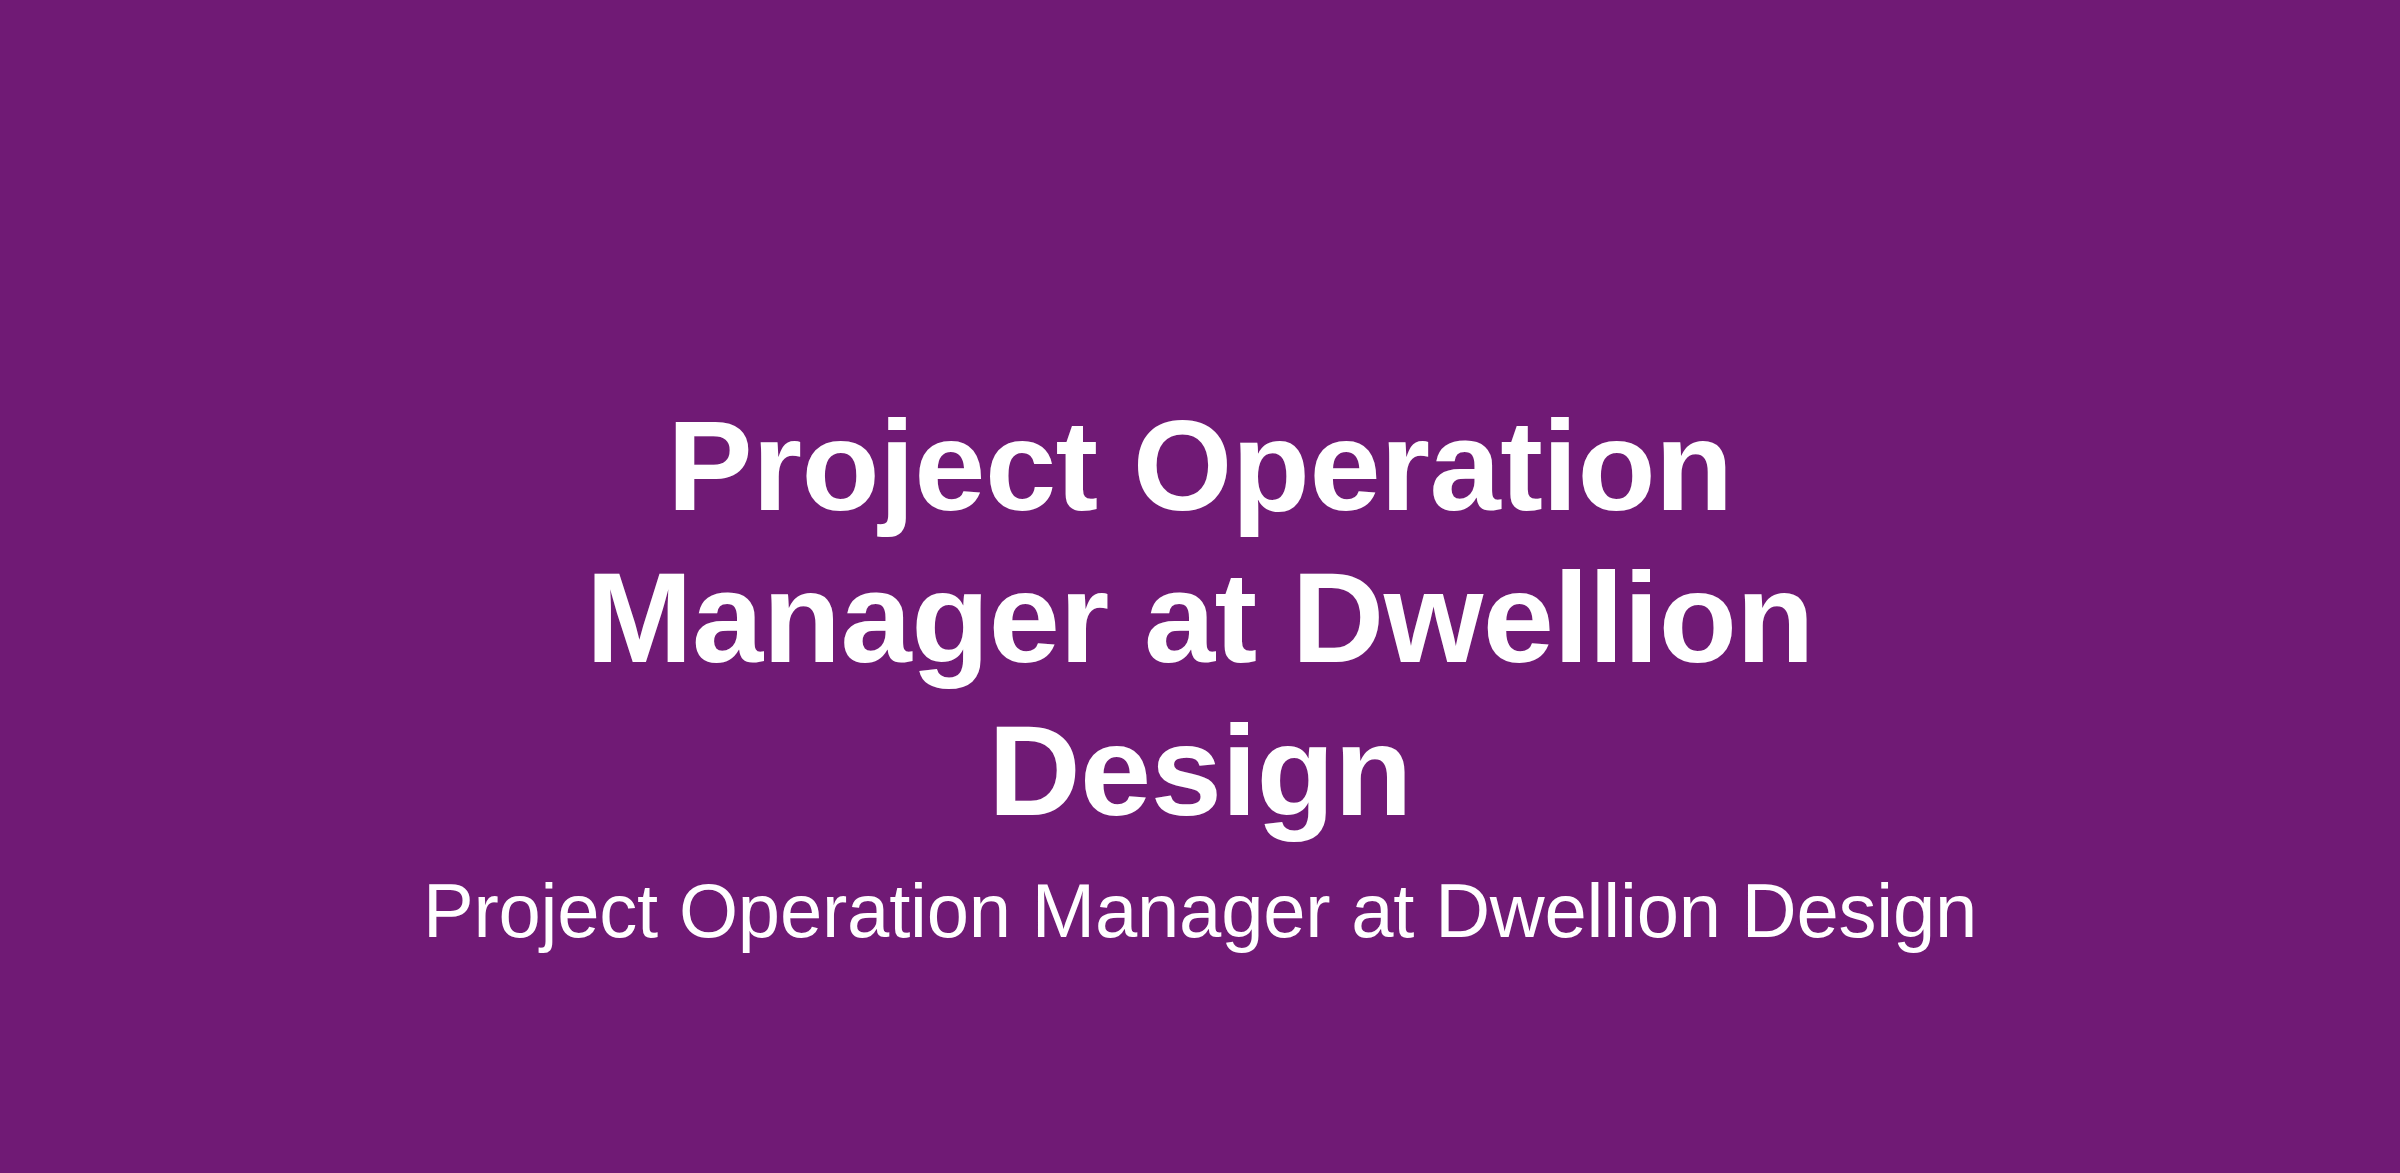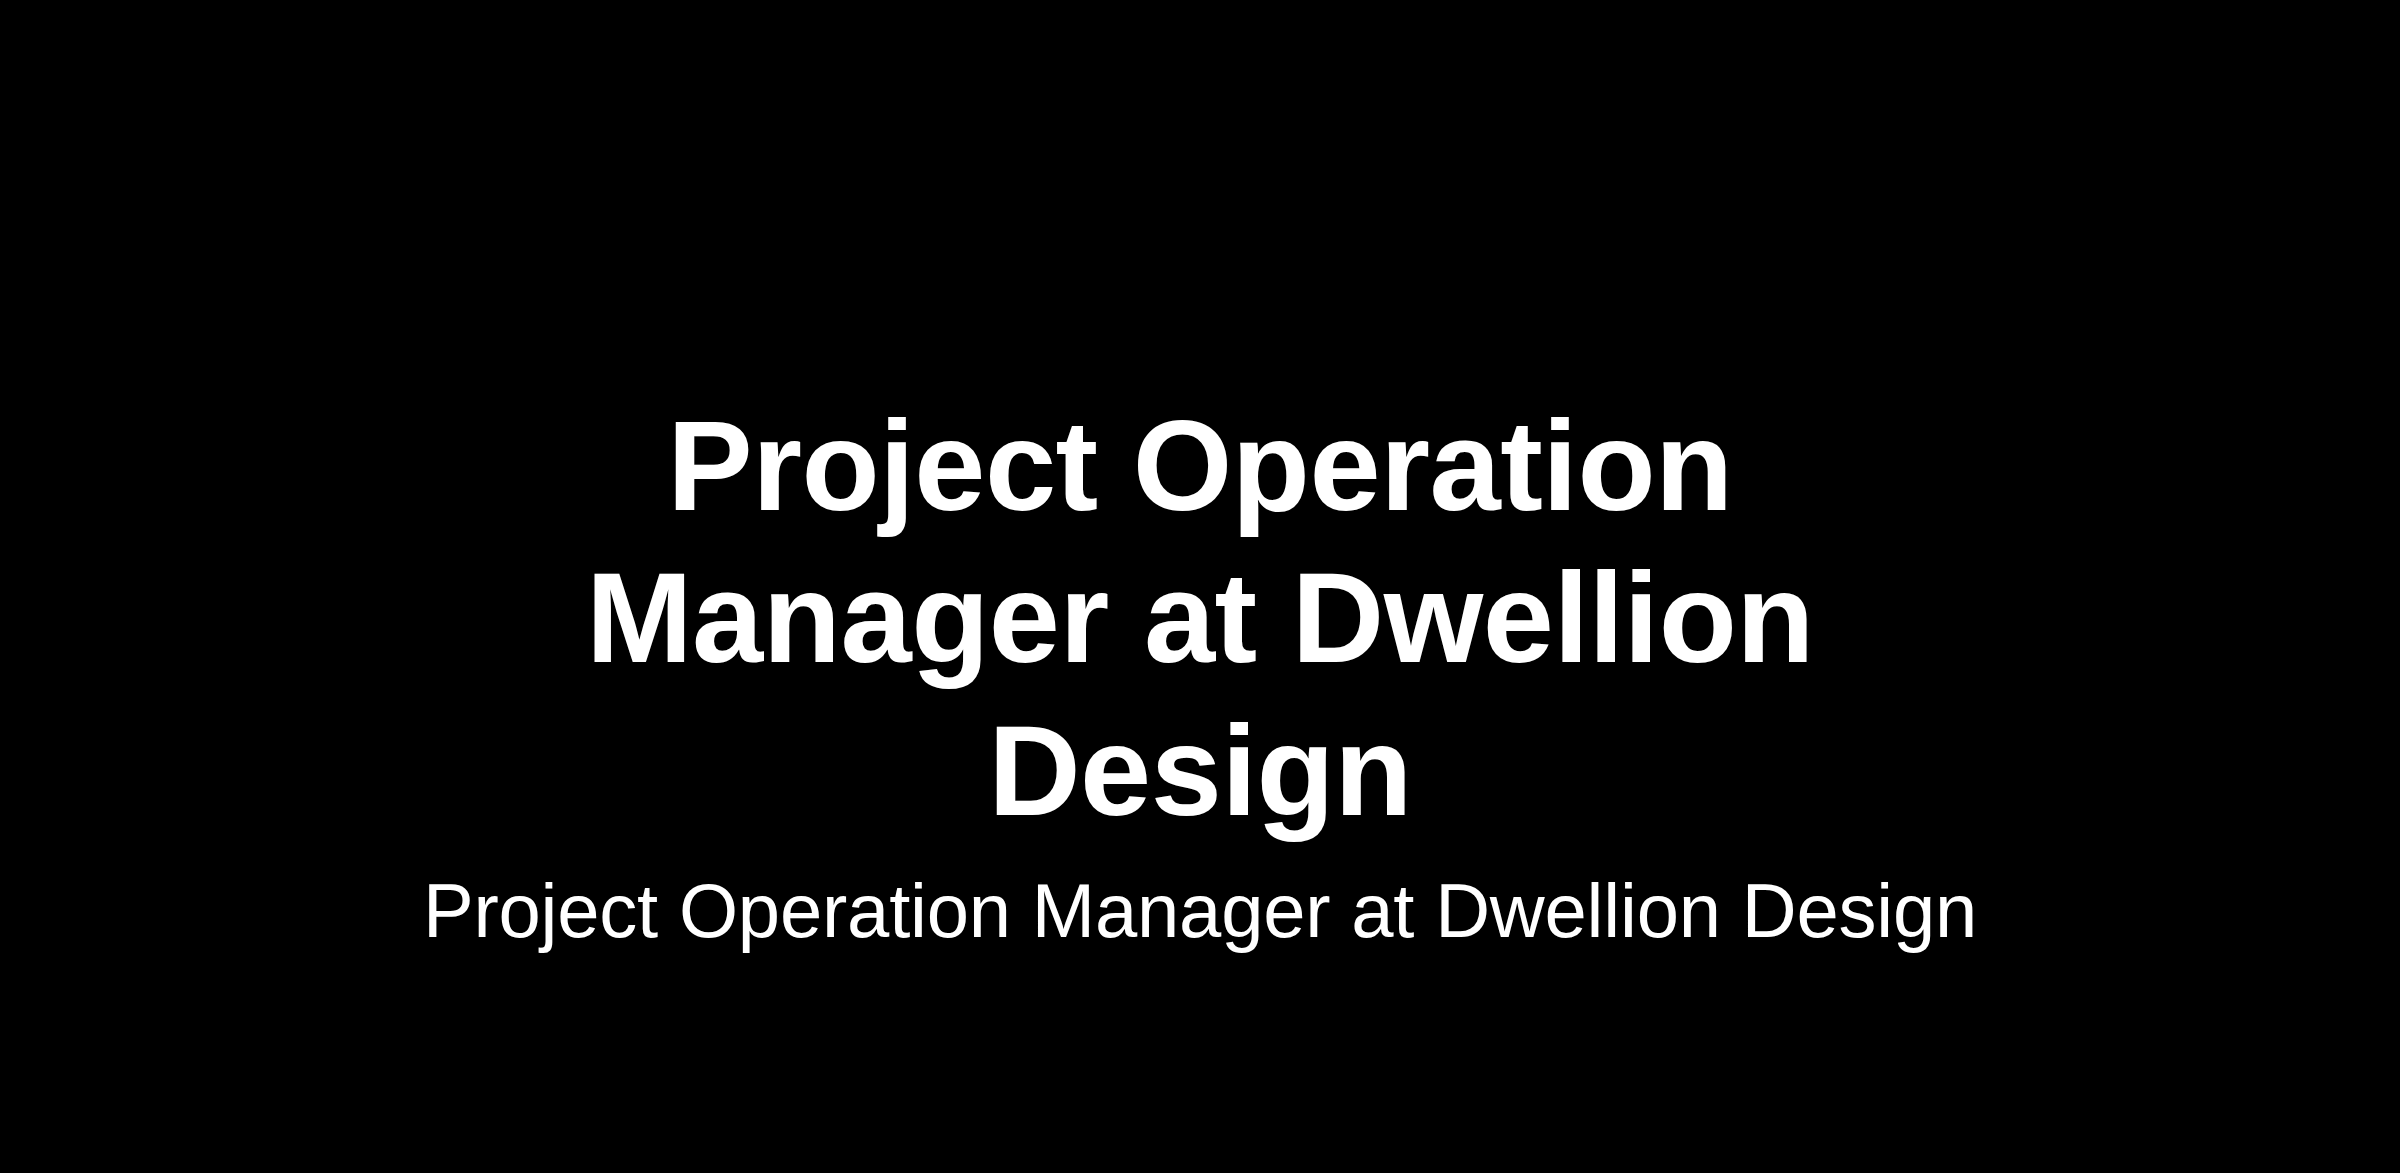--- a/index.html
+++ b/index.html
@@ -15,21 +15,21 @@
     font-family: "Liberation Sans", "DejaVu Sans", sans-serif;
     background: #3573c9;
   }
 
   
   .slide {
     position: relative;
     box-sizing: border-box;
     width: 2400px;
     height: 1173px;
-    background-color: #000000;
+    background-color: #701a75;
     display: flex;
     flex-direction: column;
     align-items: center;
     justify-content: flex-start;
     overflow: hidden;
   }
 
   
   .hero {
     width: 1700px;

